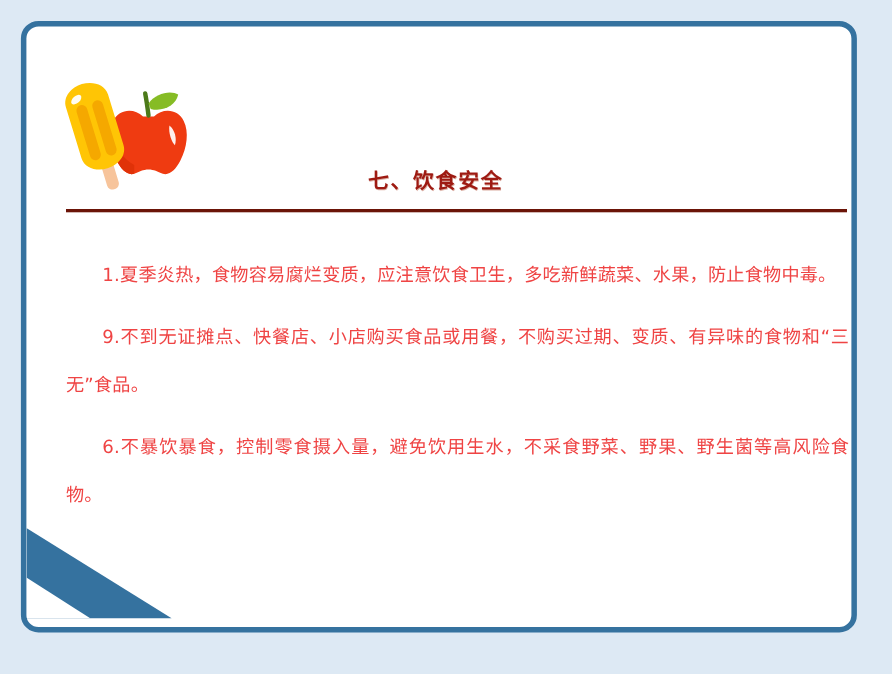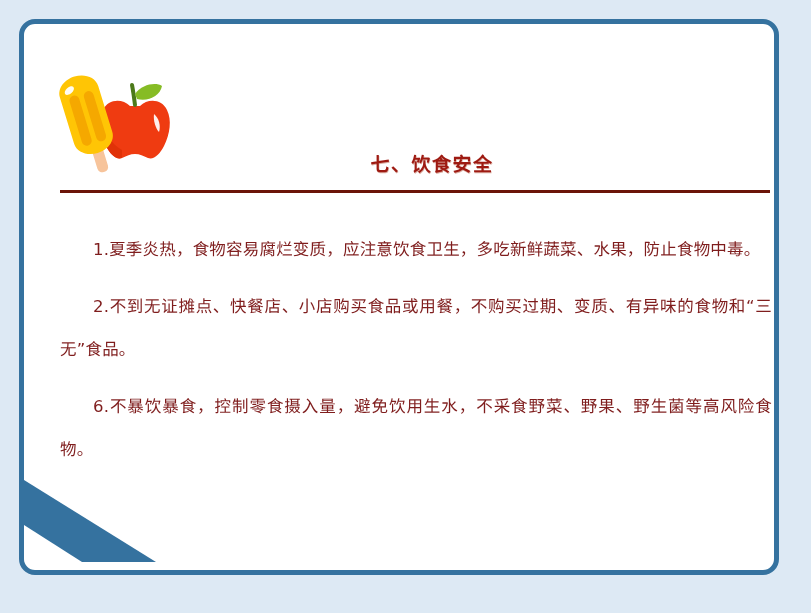--- a/index.html
+++ b/index.html
@@ -46,21 +46,20 @@
   }
   .art svg { display: block; }
 
   
   .heading-row {
     position: absolute;
     left: 0;
     top: 125px;
     width: 750px;
     text-align: center;
-    padding-left: 36px;
   }
   .heading-title {
     display: inline-block;
     font-family: "DejaVu Sans", "Liberation Sans", sans-serif;
     font-size: 19px;
     font-weight: bold;
     letter-spacing: 1.5px;
     color: #9e1a12;
     text-shadow: 0.6px 0.6px 0 rgba(190, 110, 90, 0.55);
     margin-left: -6px;
@@ -78,21 +77,21 @@
   
   .body-copy {
     position: absolute;
     left: 36px;
     top: 204px;
     width: 712px;
   }
   .para {
     font-family: "DejaVu Sans", "Liberation Sans", sans-serif;
     font-size: 16.5px;
-    color: #7f1d1d;
+    color: #ef4444;
     line-height: 43px;
     text-indent: 2em;
     margin: 0 0 14px 0;
     text-align: justify;
     text-justify: inter-ideograph;
     letter-spacing: 0.2px;
   }
   .para:last-child { margin-bottom: 0; }
 
   
@@ -135,21 +134,21 @@
     </div>
 
     <div class="heading-row">
       <span class="heading-title">七、饮食安全</span>
     </div>
 
     <div class="rule"></div>
 
     <div class="body-copy">
       <p class="para">1.夏季炎热，食物容易腐烂变质，应注意饮食卫生，多吃新鲜蔬菜、水果，防止食物中毒。</p>
-      <p class="para">2.不到无证摊点、快餐店、小店购买食品或用餐，不购买过期、变质、有异味的食物和“三无”食品。</p>
+      <p class="para">9.不到无证摊点、快餐店、小店购买食品或用餐，不购买过期、变质、有异味的食物和“三无”食品。</p>
       <p class="para">6.不暴饮暴食，控制零食摄入量，避免饮用生水，不采食野菜、野果、野生菌等高风险食物。</p>
     </div>
 
     <div class="corner-ornament">
       <svg width="150" height="90" viewBox="0 0 150 90" xmlns="http://www.w3.org/2000/svg">
         <path d="M0 0 L132 82 L0 82 Z" fill="#35729f"></path>
         <path d="M0 45 L0 82 L58 82 Z" fill="#ffffff"></path>
       </svg>
     </div>
 

